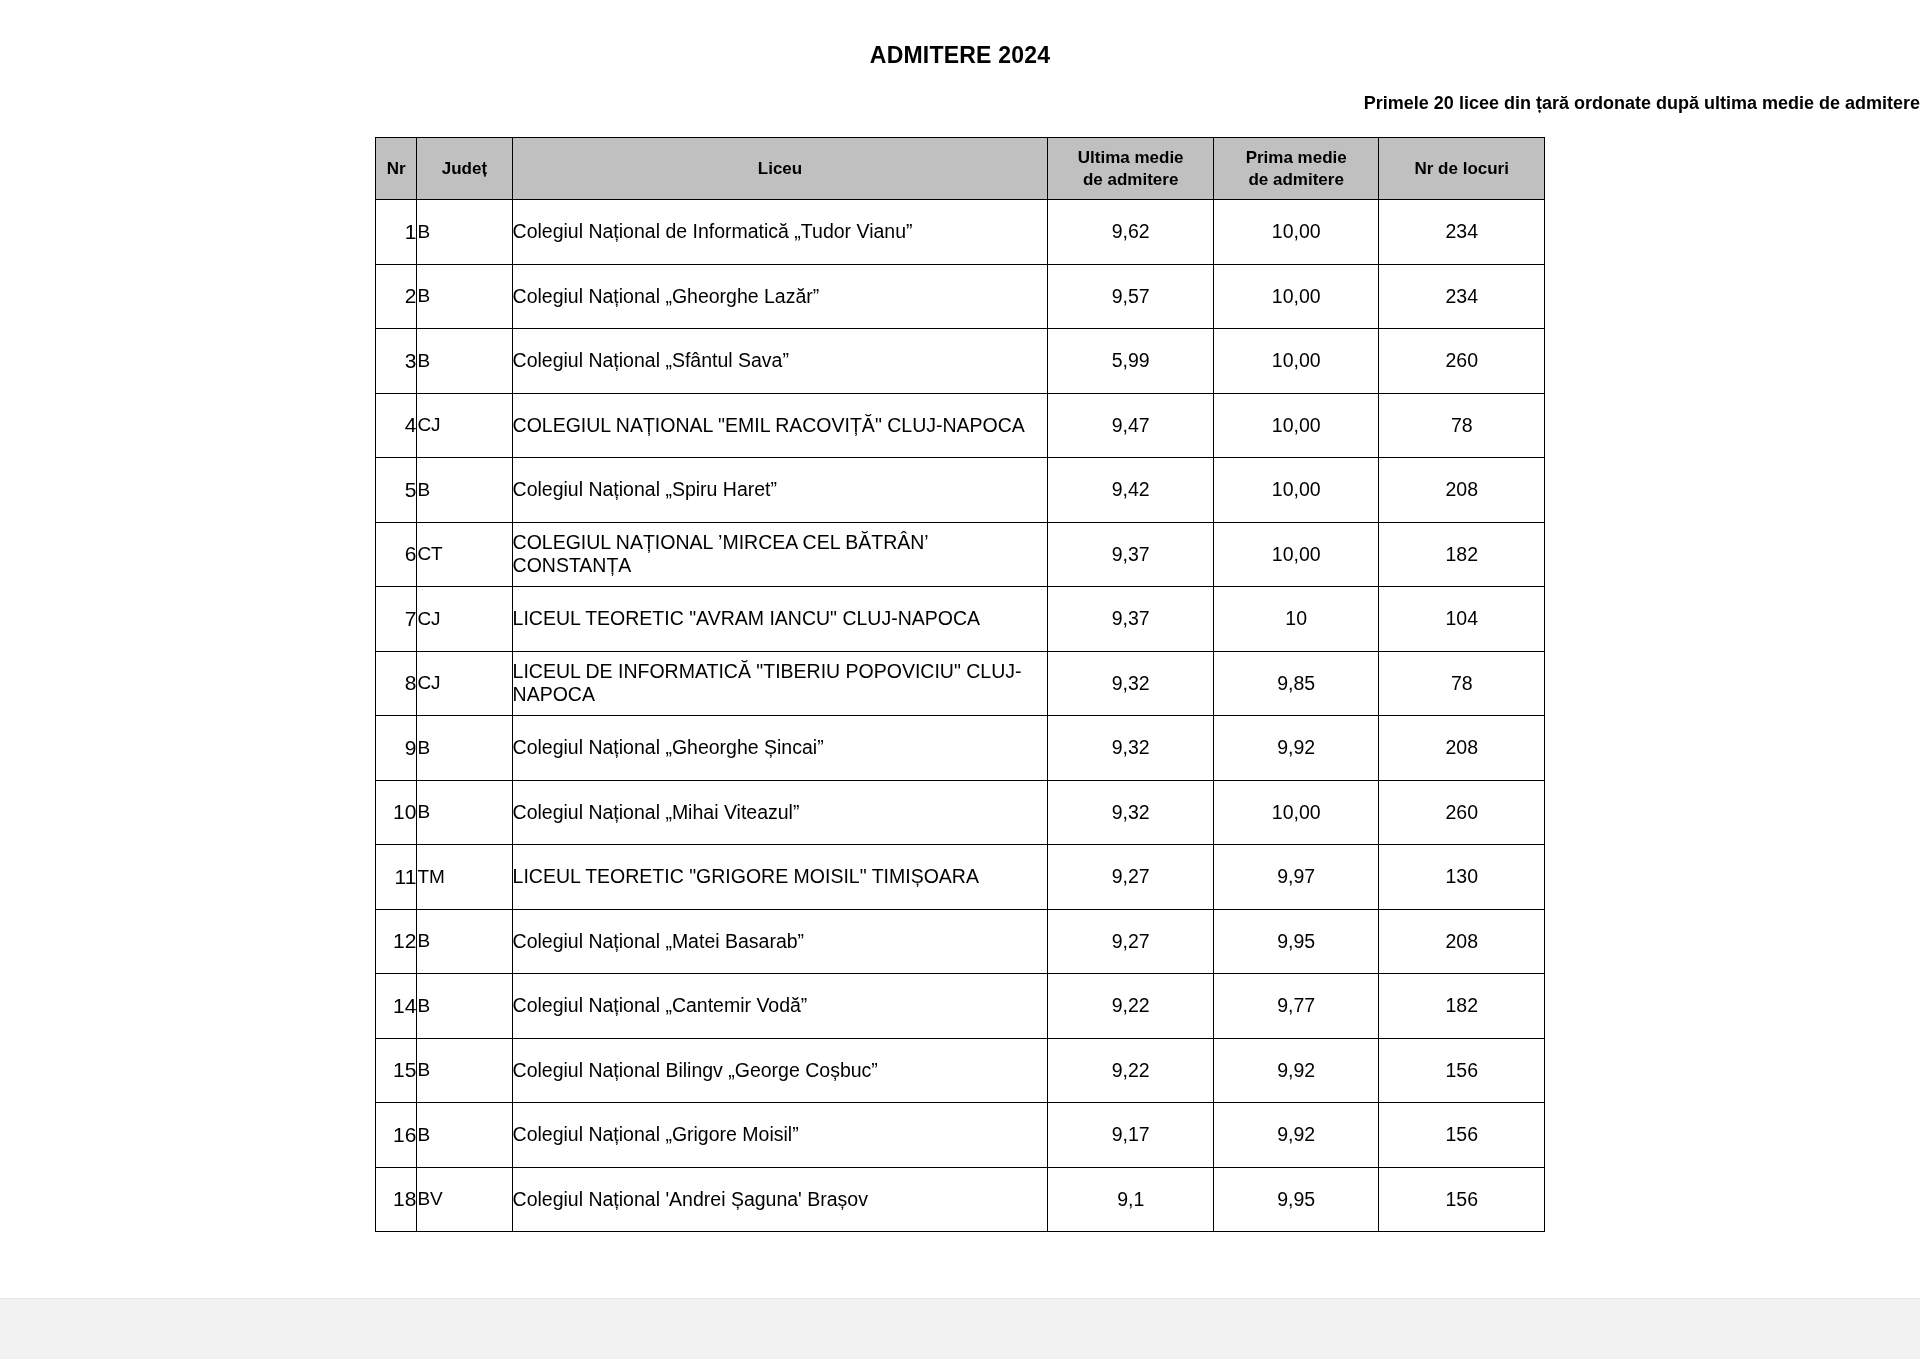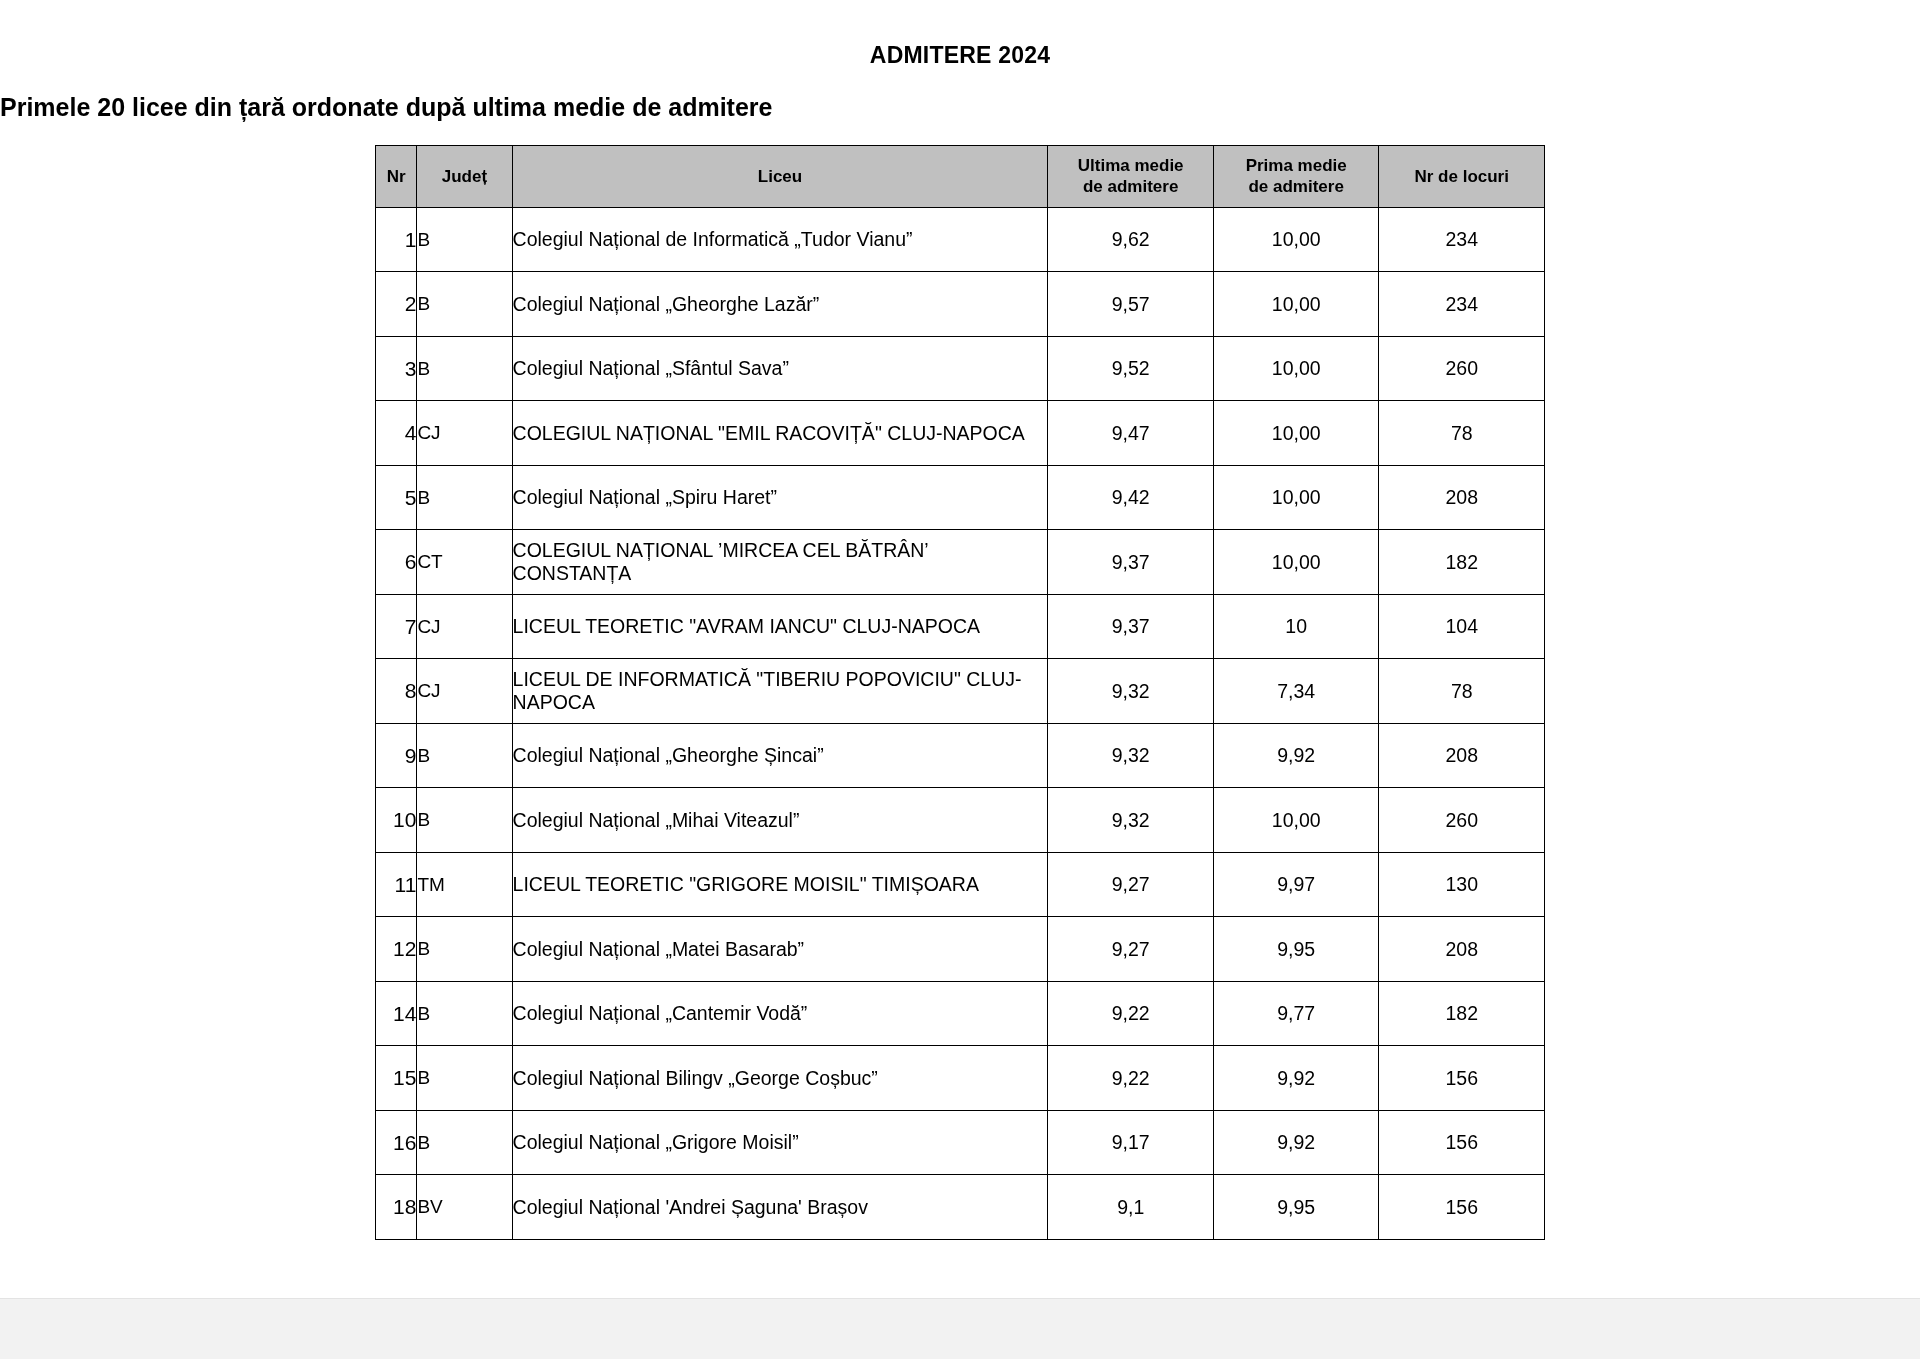--- a/index.html
+++ b/index.html
@@ -43,22 +43,22 @@
     text-align: center;
     font-size: 23px;
     font-weight: bold;
     color: #000000;
     letter-spacing: 0.2px;
     margin-top: 43px;
     line-height: 1.1;
   }
 
   .title-sub {
-    text-align: left;
-    font-size: 25px;
+    text-align: right;
+    font-size: 18px;
     font-weight: bold;
     color: #000000;
     margin-top: 26px;
     line-height: 1.1;
   }
 
   .table-wrap {
     margin: 0 auto;
     margin-top: 23px;
     width: 1170px;
@@ -180,21 +180,21 @@
               <td class="c-judet">B</td>
               <td class="c-liceu">Colegiul Național „Gheorghe Lazăr”</td>
               <td class="c-ultima">9,57</td>
               <td class="c-prima">10,00</td>
               <td class="c-locuri">234</td>
             </tr>
             <tr>
               <td class="c-nr">3</td>
               <td class="c-judet">B</td>
               <td class="c-liceu">Colegiul Național „Sfântul Sava”</td>
-              <td class="c-ultima">9,52</td>
+              <td class="c-ultima">5,99</td>
               <td class="c-prima">10,00</td>
               <td class="c-locuri">260</td>
             </tr>
             <tr>
               <td class="c-nr">4</td>
               <td class="c-judet">CJ</td>
               <td class="c-liceu">COLEGIUL NAȚIONAL "EMIL RACOVIȚĂ" CLUJ-NAPOCA</td>
               <td class="c-ultima">9,47</td>
               <td class="c-prima">10,00</td>
               <td class="c-locuri">78</td>
@@ -221,21 +221,21 @@
               <td class="c-liceu">LICEUL TEORETIC "AVRAM IANCU" CLUJ-NAPOCA</td>
               <td class="c-ultima">9,37</td>
               <td class="c-prima">10</td>
               <td class="c-locuri">104</td>
             </tr>
             <tr>
               <td class="c-nr">8</td>
               <td class="c-judet">CJ</td>
               <td class="c-liceu">LICEUL DE INFORMATICĂ "TIBERIU POPOVICIU" CLUJ-NAPOCA</td>
               <td class="c-ultima">9,32</td>
-              <td class="c-prima">7,34</td>
+              <td class="c-prima">9,85</td>
               <td class="c-locuri">78</td>
             </tr>
             <tr>
               <td class="c-nr">9</td>
               <td class="c-judet">B</td>
               <td class="c-liceu">Colegiul Național „Gheorghe Șincai”</td>
               <td class="c-ultima">9,32</td>
               <td class="c-prima">9,92</td>
               <td class="c-locuri">208</td>
             </tr>

